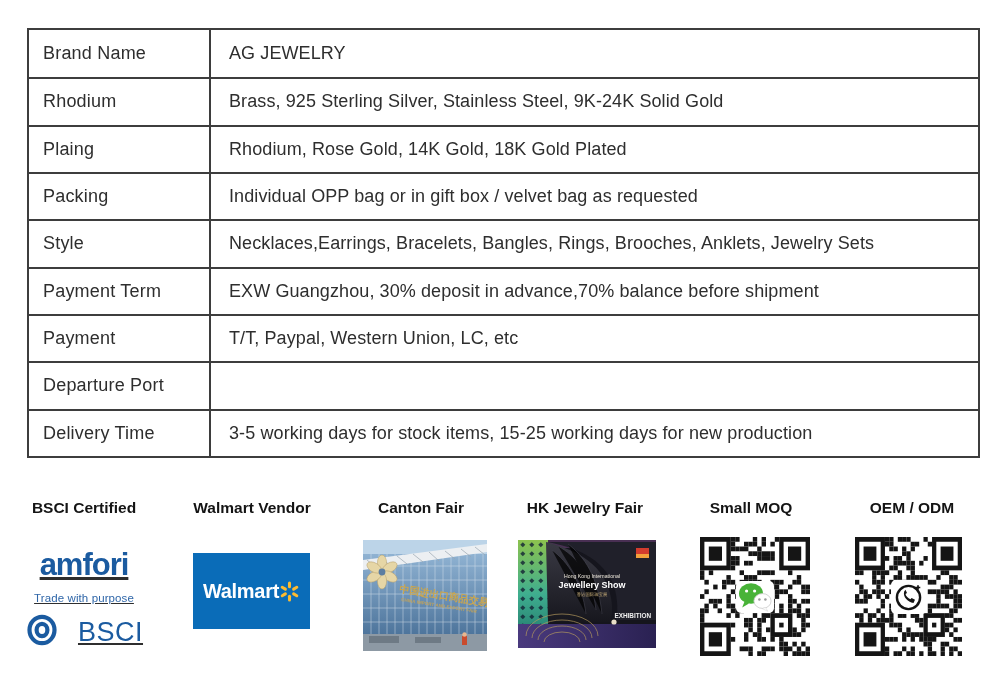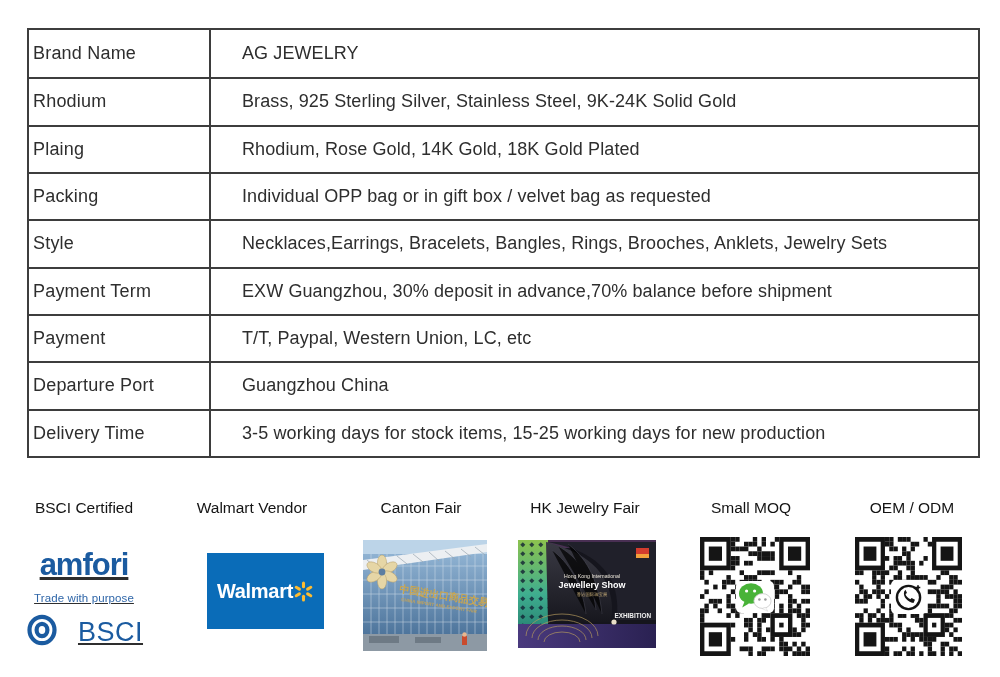--- a/index.html
+++ b/index.html
@@ -10,39 +10,39 @@
   
   .spec-table{
     position:absolute;left:27px;top:28px;width:953px;height:430px;
     border:2px solid #3d3d3d;box-sizing:border-box;
     display:grid;grid-template-rows:repeat(9,1fr);background:#fff;
   }
   .trow{display:flex;border-top:2px solid #3d3d3d;min-height:0;}
   .trow:first-child{border-top:none;}
   .tlabel{
     width:182px;flex:0 0 182px;border-right:2px solid #3d3d3d;
-    display:flex;align-items:center;padding-left:4px;box-sizing:border-box;
+    display:flex;align-items:center;padding-left:14px;box-sizing:border-box;
     font-size:18px;letter-spacing:.2px;white-space:nowrap;text-align:center;
   }
   .tvalue{
-    flex:1;display:flex;align-items:center;padding-left:31px;box-sizing:border-box;
+    flex:1;display:flex;align-items:center;padding-left:18px;box-sizing:border-box;
     font-size:18px;letter-spacing:.1px;white-space:nowrap;overflow:hidden;
   }
   
   .badge-label{
     position:absolute;top:499px;transform:translateX(-50%);
-    font-weight:normal;font-size:15.5px;color:#141414;white-space:nowrap;
+    font-weight:bold;font-size:15.5px;color:#141414;white-space:nowrap;
   }
   .amfori-block{position:absolute;left:24px;top:549px;width:120px;text-align:center;text-decoration:underline;}
   .amfori-word{font-size:31px;font-weight:bold;color:#1b5ba0;letter-spacing:-1px;line-height:1;}
   .amfori-tagline{font-size:11.5px;color:#2f66a8;margin-top:12px;letter-spacing:.1px;white-space:nowrap;}
   .bsci-row{display:flex;align-items:center;justify-content:center;gap:17px;margin-top:9px;}
   .bsci-text{font-size:27px;color:#1b5ba0;letter-spacing:.5px;}
   .walmart-box{
-    position:absolute;left:207px;top:553px;width:117px;height:76px;
+    position:absolute;left:193px;top:553px;width:117px;height:76px;
     display:flex;align-items:center;justify-content:center;box-sizing:border-box;
   }
   .walmart-text{color:#ffffff;font-weight:bold;font-size:20px;letter-spacing:-.3px;}
   .photo{position:absolute;overflow:hidden;}
   .photo svg{display:block;width:100%;height:100%;}
   .canton-photo{left:363px;top:540px;width:124px;height:111px;}
   .hk-photo{left:518px;top:540px;width:138px;height:108px;}
   .qr-box{position:absolute;background:#fff;}
   .qr1{left:700px;top:537px;width:110px;height:119px;}
   .qr2{left:855px;top:537px;width:107px;height:119px;}
@@ -79,21 +79,20 @@
   <div class="trow">
     <div class="tlabel">Payment Term</div>
     <div class="tvalue">EXW Guangzhou, 30% deposit in advance,70% balance before shipment</div>
   </div>
   <div class="trow">
     <div class="tlabel">Payment</div>
     <div class="tvalue">T/T, Paypal, Western Union, LC, etc</div>
   </div>
   <div class="trow">
     <div class="tlabel">Departure Port</div>
-    <div class="tvalue">Guangzhou China</div>
   </div>
   <div class="trow">
     <div class="tlabel">Delivery Time</div>
     <div class="tvalue">3-5 working days for stock items, 15-25 working days for new production</div>
   </div>
 </div>
 
 <div class="badge-label" style="left:84px">BSCI Certified</div>
 <div class="badge-label" style="left:252px">Walmart Vendor</div>
 <div class="badge-label" style="left:421px">Canton Fair</div>

